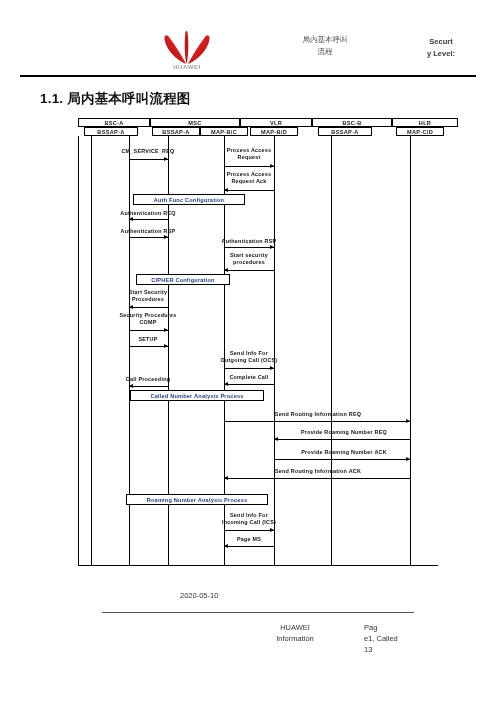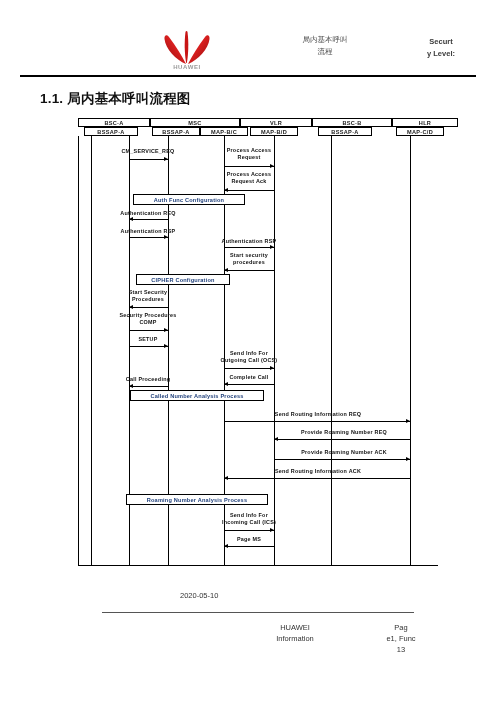--- a/index.html
+++ b/index.html
@@ -169,21 +169,21 @@
     background: #555;
   }
   .footer-cell {
     position: absolute;
     font-size: 7.5px;
     line-height: 11px;
     color: #333;
   }
   #footer-date { left: 140px; top: 590px; margin-left: 40px; }
   #footer-center { left: 250px; top: 622px; width: 90px; text-align: center; }
-  #footer-page { left: 372px; top: 622px; width: 58px; text-align: center; }
+  #footer-page { left: 364px; top: 622px; width: 58px; text-align: left; }
 </style>
 </head>
 <body>
 
 <div id="page-header">
 
   <div id="huawei-logo">
     <svg width="62" height="42" viewBox="0 0 62 42">
       <defs>
         <linearGradient id="gL" x1="0" y1="1" x2="1" y2="0">
@@ -340,15 +340,15 @@
 
 <div class="footer-cell" id="footer-date">2020-05-10</div>
 
 <div class="footer-cell" id="footer-center">
   <div>HUAWEI</div>
   <div>Information</div>
 </div>
 
 <div class="footer-cell" id="footer-page">
   <div>Pag</div>
-  <div>e1, Func</div>
+  <div>e1, Called</div>
   <div>13</div>
 </div>
 
 </body></html>

